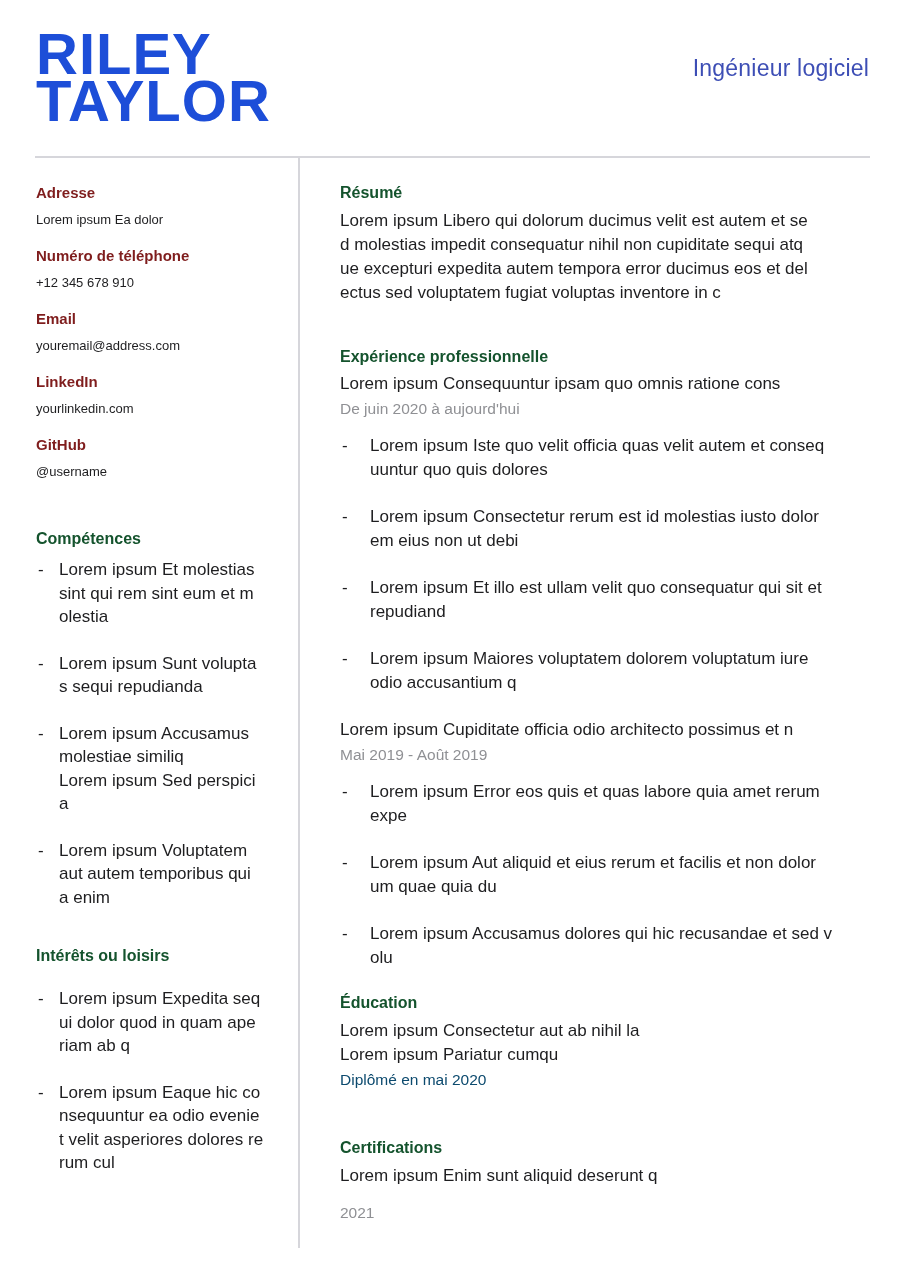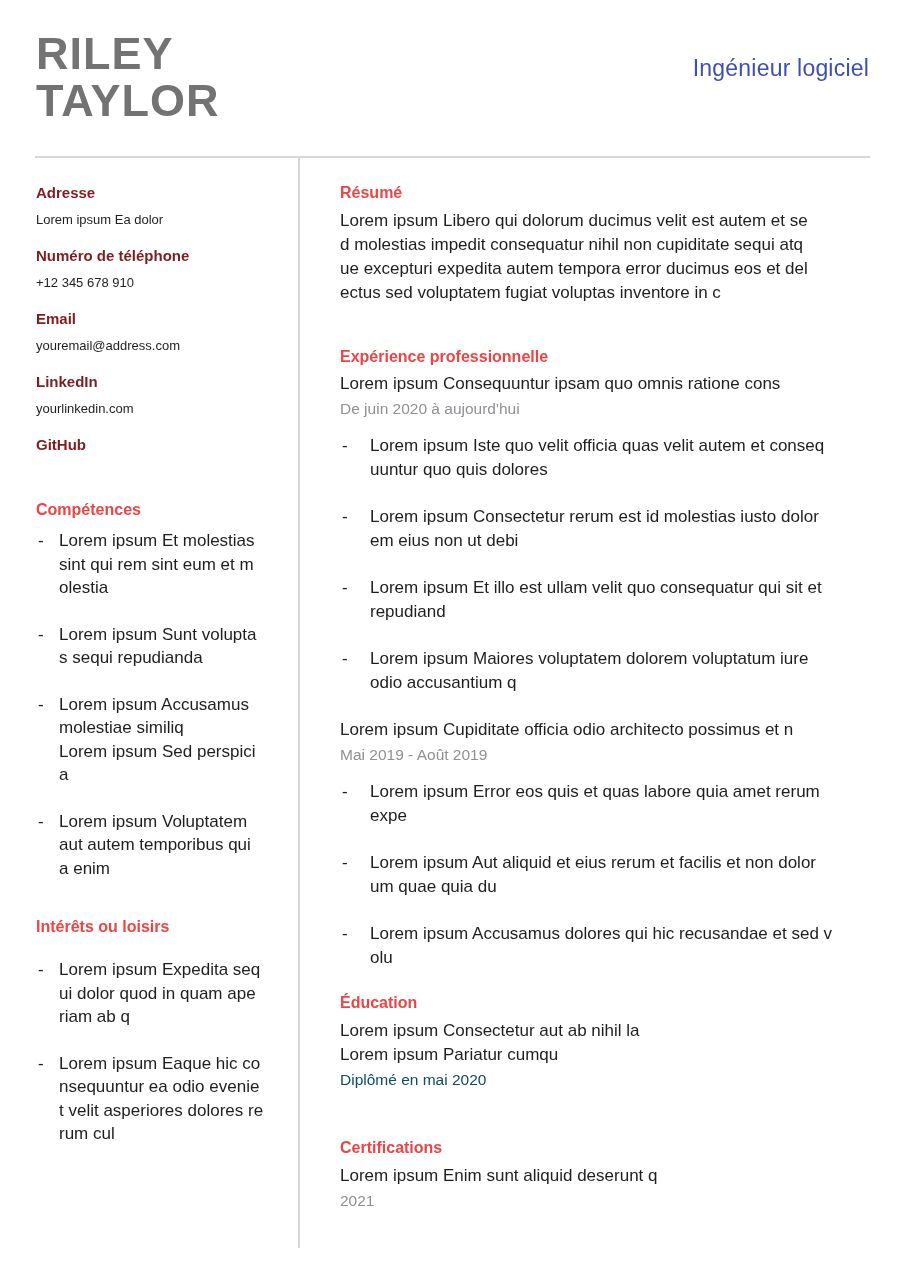--- a/index.html
+++ b/index.html
@@ -3,34 +3,34 @@
 <meta charset="utf-8">
 <style>
   html,body{margin:0;padding:0;background:#ffffff;}
   .page{
     position:relative;width:905px;height:1280px;background:#ffffff;overflow:hidden;
     font-family:"Liberation Sans","DejaVu Sans",sans-serif;color:#1e1e20;
   }
   
   .name{
     position:absolute;left:36px;top:30px;
-    font-size:45px;line-height:47px;font-weight:700;letter-spacing:1px;color:#737373;
+    font-size:58px;line-height:47px;font-weight:700;letter-spacing:1px;color:#1d4ed8;
   }
   .job-title{
     position:absolute;right:36px;top:55px;
     font-size:23px;color:#3d4eb5;font-weight:500;letter-spacing:.2px;
   }
   .hrule{position:absolute;left:35px;top:156px;width:835px;height:2px;background:#d6d6db;}
   .vrule{position:absolute;left:298px;top:157px;width:2px;height:1091px;background:#d6d6db;}
 
   
   .sidebar{position:absolute;left:36px;top:157px;width:252px;}
   .maincol{position:absolute;left:340px;top:157px;width:545px;}
 
-  .sec-title{font-size:16px;font-weight:700;color:#ef4444;line-height:20px;}
+  .sec-title{font-size:16px;font-weight:700;color:#14532d;line-height:20px;}
   .pre{white-space:pre;}
 
   
   .contact{margin:0 0 15px 0;}
   .contact:first-child{margin-top:26px;}
   .contact .label{font-size:15px;font-weight:700;color:#7f1d1d;line-height:19px;margin-bottom:7px;}
   .contact .value{font-size:13px;line-height:22px;color:#1e1e20;}
 
   .skills-title{margin-top:46px;}
   .side-list{margin-top:9px;}
@@ -49,21 +49,21 @@
   .job-date{margin-top:2px;font-size:15.5px;line-height:22px;color:#8f9094;}
   .bullets{margin-top:14px;}
   .bullet{display:flex;margin-bottom:24px;}
   .bullet .dash{flex:0 0 28px;padding-left:2px;font-size:17px;line-height:23.5px;}
   .bullet .btext{font-size:17px;line-height:23.5px;}
   .edu-title{margin-top:18px;}
   .edu-lines{margin-top:6px;font-size:17px;line-height:24px;}
   .edu-date{margin-top:2px;font-size:15.5px;line-height:22px;color:#0c4a6e;}
   .cert-title{margin-top:47px;}
   .cert-line{margin-top:6px;font-size:17px;line-height:24px;}
-  .cert-date{margin-top:2px;font-size:15.5px;line-height:22px;color:#8f9094;}
+  .cert-date{margin-top:14px;font-size:15.5px;line-height:22px;color:#8f9094;}
 </style>
 </head>
 <body>
 
 <div class="page">
 
   <div class="name">
     <div>RILEY</div>
     <div>TAYLOR</div>
   </div>
@@ -85,20 +85,21 @@
     <div class="contact">
       <div class="label">Email</div>
       <div class="value">youremail@address.com</div>
     </div>
     <div class="contact">
       <div class="label">LinkedIn</div>
       <div class="value">yourlinkedin.com</div>
     </div>
     <div class="contact">
       <div class="label">GitHub</div>
+      <div class="value">@username</div>
     </div>
 
     <div class="sec-title skills-title">Compétences</div>
     <div class="side-list">
       <div class="side-item">
         <span class="dash">-</span>
         <div class="btext pre">Lorem ipsum Et molestias
 sint qui rem sint eum et m
 olestia</div>
       </div>

